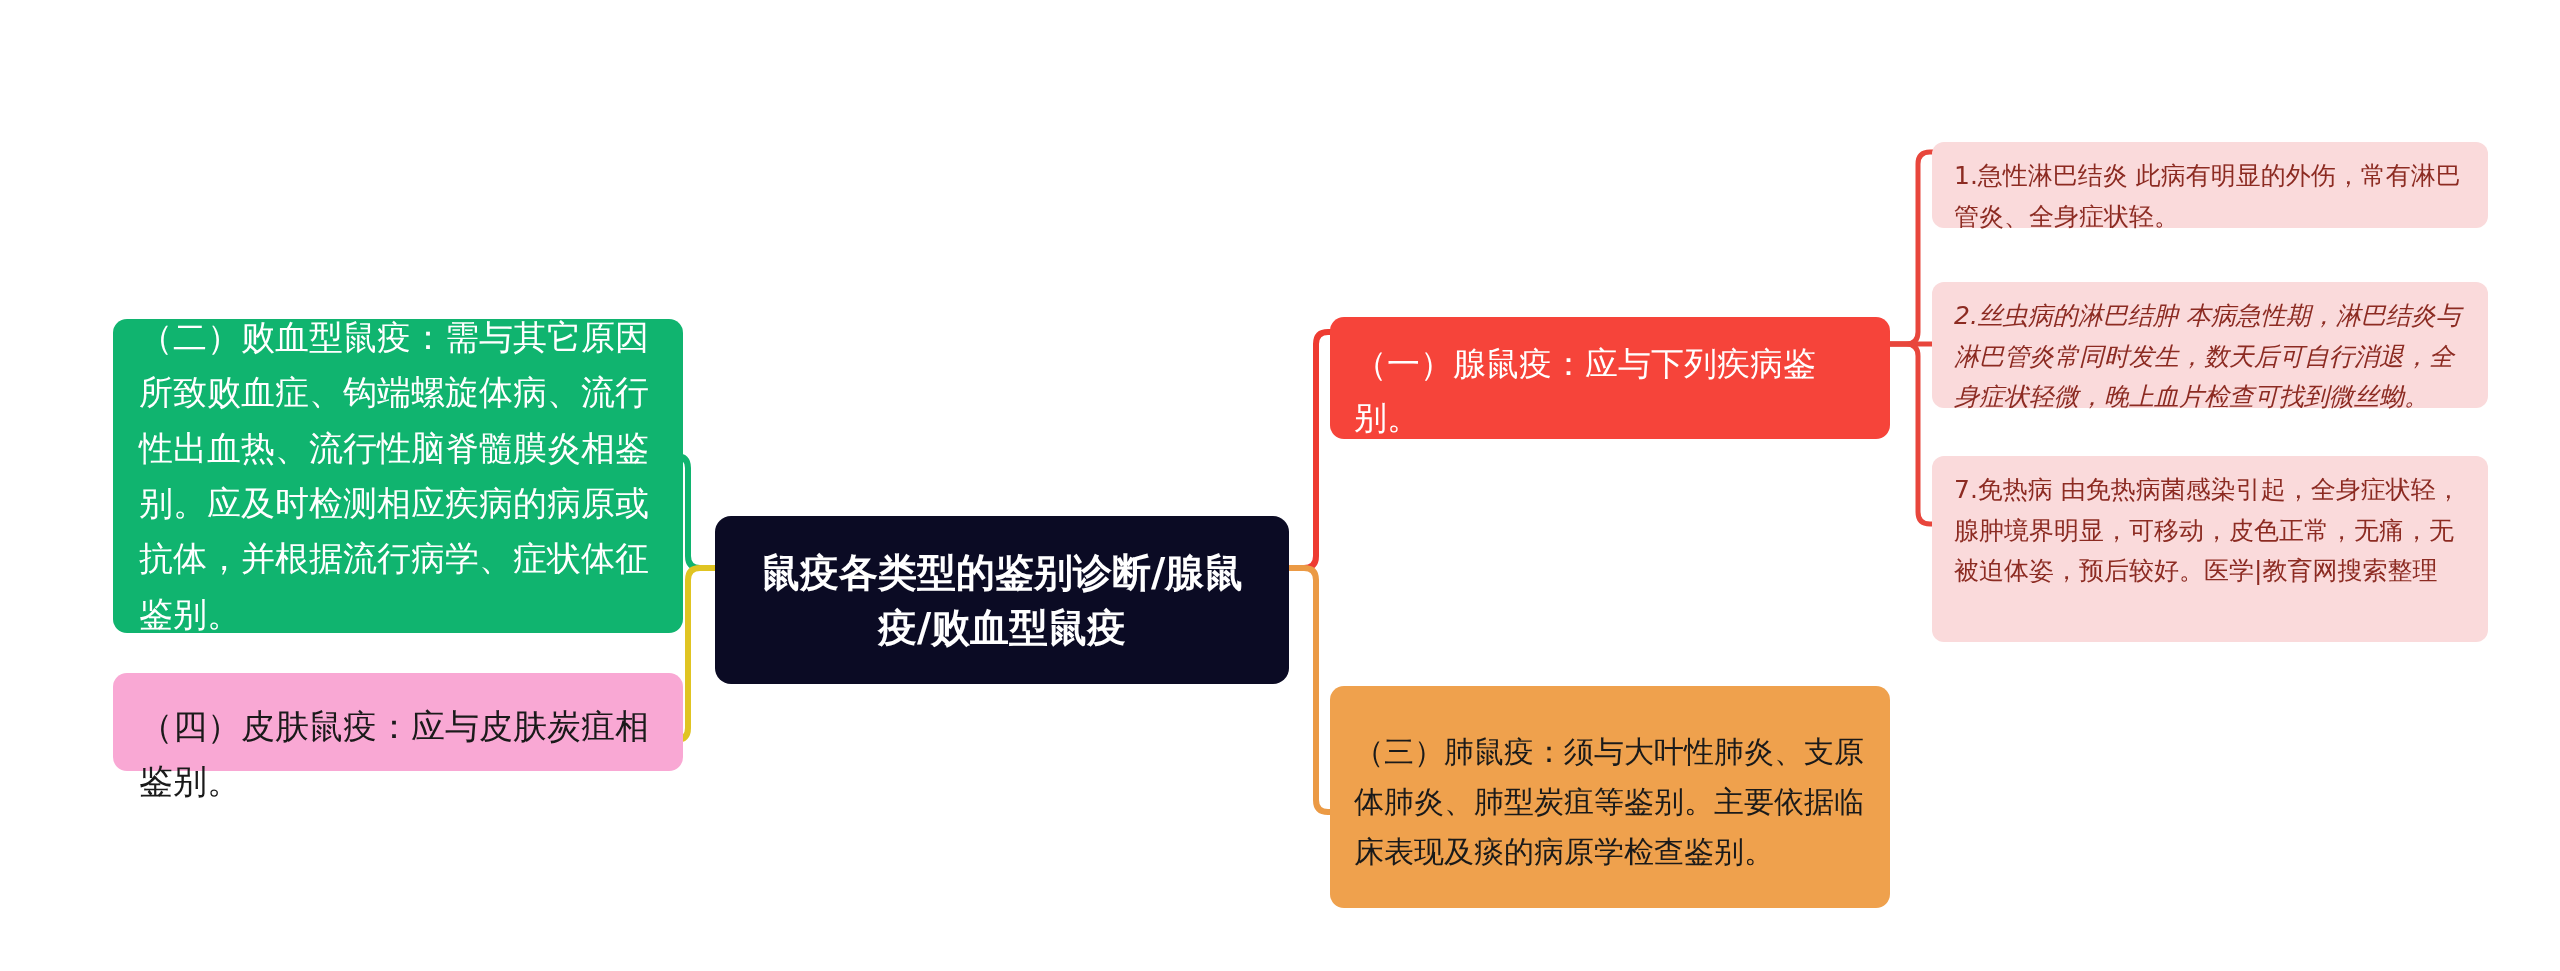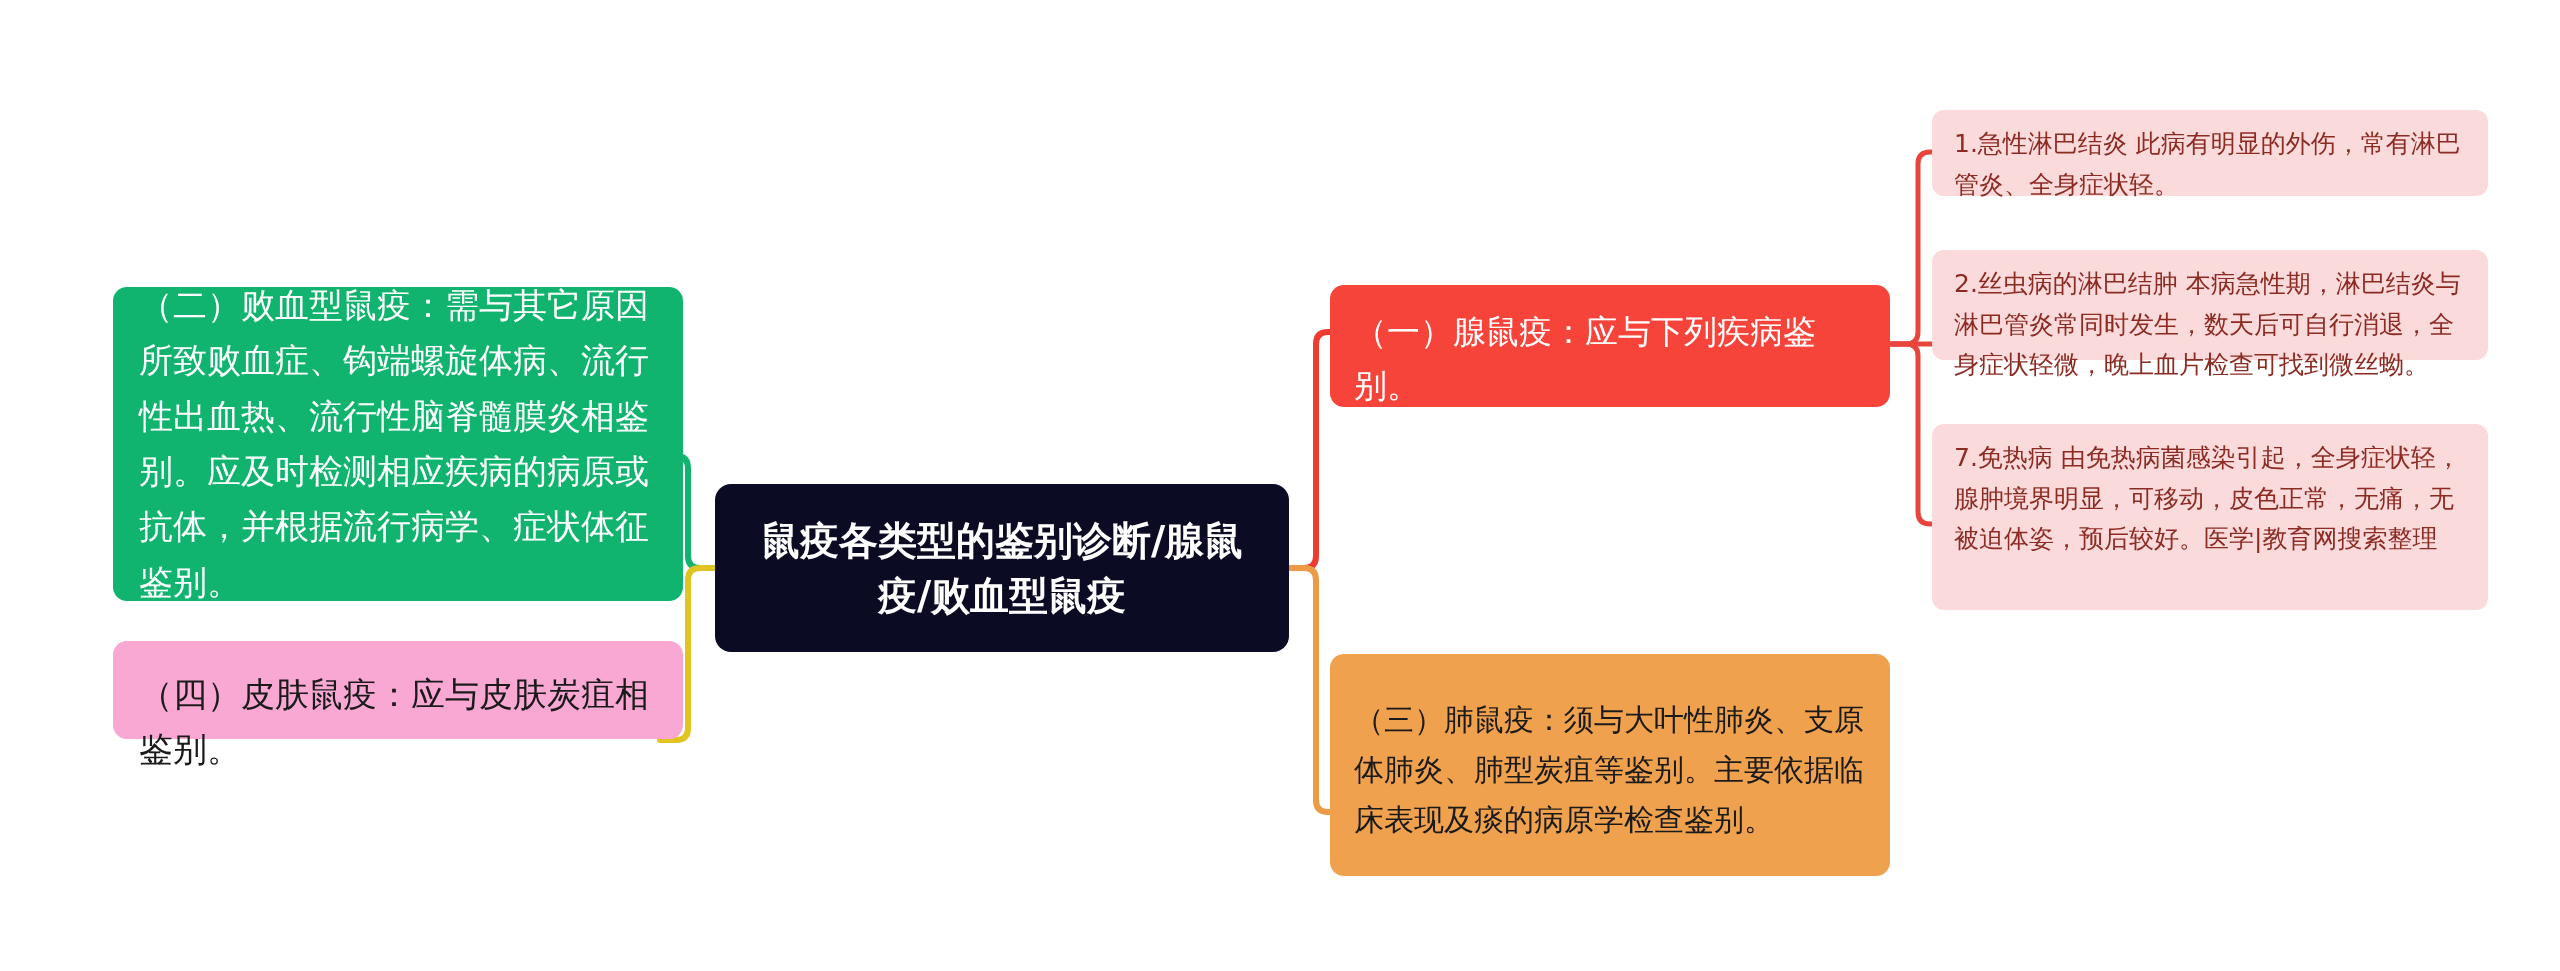--- a/index.html
+++ b/index.html
@@ -12,20 +12,21 @@
 
   .node{
     position:absolute;
     box-sizing:border-box;
     border-radius:14px;
     display:flex;
     align-items:center;
     line-height:1.62;
     white-space:pre-wrap;
     word-break:break-word;
+    margin-top:32px;
   }
 
   
   .node.root{
     left:715px;top:484px;width:574px;height:168px;
     background:#0b0b24;
     color:#ffffff;
     font-size:39px;
     font-weight:700;
     text-align:center;
@@ -79,21 +80,21 @@
     left:1932px;width:556px;
     background:#fadadb;
     color:#8c2b22;
     font-size:25px;
     padding:14px 22px;
     line-height:1.62;
     border-radius:12px;
     align-items:flex-start;
   }
   .node.pink.p1{top:110px;height:86px;}
-  .node.pink.p2{top:250px;height:110px;}
+  .node.pink.p2{top:250px;height:126px;font-style:italic;}
   .node.pink.p3{top:424px;height:186px;}
 </style>
 </head>
 <body>
 
 <div id="canvas">
 
   <svg id="edges" viewBox="0 0 2560 971" width="2560" height="971" fill="none">
 
     <path d="M 715 568 L 700 568 Q 688 568 688 556 L 688 468 Q 688 456 676 456 L 660 456" stroke="#10b46f" stroke-width="6" fill="none" stroke-linecap="round"></path>

